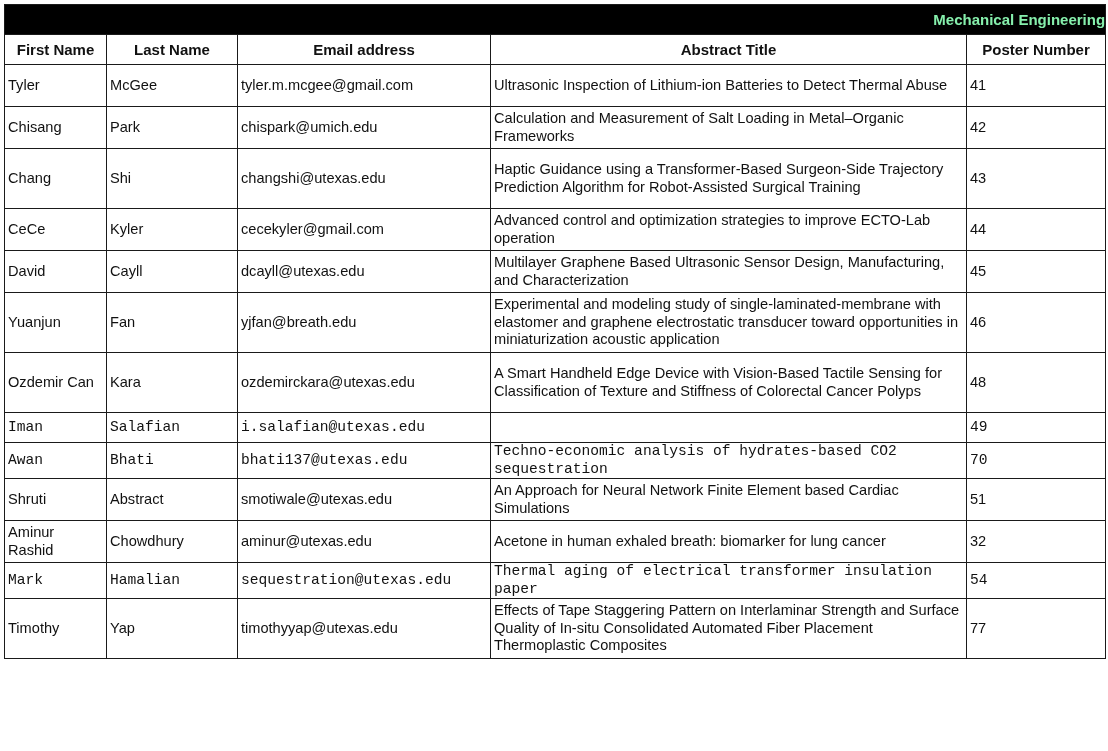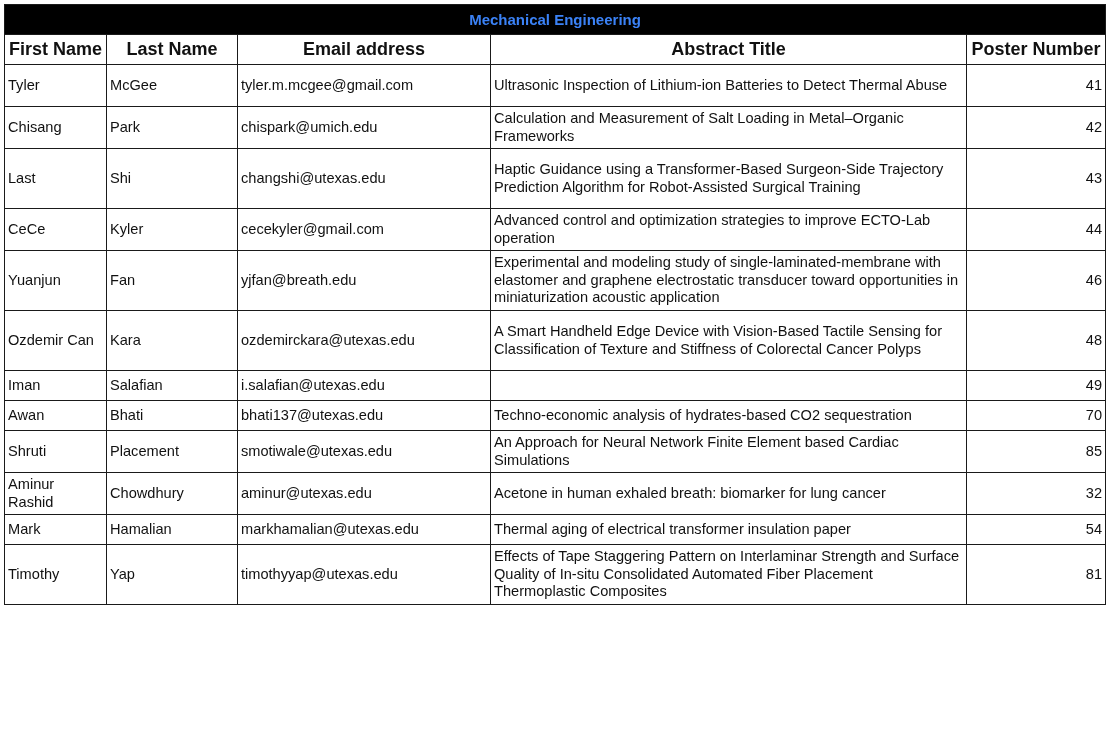--- a/index.html
+++ b/index.html
@@ -31,37 +31,37 @@
     table.roster col.c-title { width: 476px; }
     table.roster col.c-poster { width: 139px; }
     table.roster td, table.roster th {
       border: 1.6px solid #1a1a1a;
       padding: 0 3px;
       vertical-align: middle;
       overflow: hidden;
     }
     tr.band th {
       background: #000000;
-      color: #3b82f6;
+      color: #86efac;
       font-weight: bold;
       font-size: 15px;
-      text-align: center;
+      text-align: right;
       height: 29px;
       padding: 0;
     }
     tr.colhead th {
       font-weight: bold;
-      font-size: 18px;
+      font-size: 15px;
       text-align: center;
       height: 29px;
       background: #ffffff;
       color: #111;
     }
-    td.num { text-align: right; }
-    tr.h1 td { height: 29px; }
+    td.num { text-align: left; }
+    tr.h1 td { height: 29px; font-family: Liberation Mono, monospace; }
     tr.h2 td { height: 41px; }
     tr.h3 td { height: 59px; }
   </style>
 </head>
 <body>
 
 <table class="roster">
   <colgroup>
     <col class="c-first">
       <col class="c-last">
@@ -90,32 +90,39 @@
         <td class="num">41</td>
       </tr>
       <tr class="h2">
         <td>Chisang</td>
         <td>Park</td>
         <td>chispark@umich.edu</td>
         <td>Calculation and Measurement of Salt Loading in Metal–Organic Frameworks</td>
         <td class="num">42</td>
       </tr>
       <tr class="h3">
-        <td>Last</td>
+        <td>Chang</td>
         <td>Shi</td>
         <td>changshi@utexas.edu</td>
         <td>Haptic Guidance using a Transformer-Based Surgeon-Side Trajectory Prediction Algorithm for Robot-Assisted Surgical Training</td>
         <td class="num">43</td>
       </tr>
       <tr class="h2">
         <td>CeCe</td>
         <td>Kyler</td>
         <td>cecekyler@gmail.com</td>
         <td>Advanced control and optimization strategies to improve ECTO-Lab operation</td>
         <td class="num">44</td>
+      </tr>
+      <tr class="h2">
+        <td>David</td>
+        <td>Cayll</td>
+        <td>dcayll@utexas.edu</td>
+        <td>Multilayer Graphene Based Ultrasonic Sensor Design, Manufacturing, and Characterization</td>
+        <td class="num">45</td>
       </tr>
       <tr class="h3">
         <td>Yuanjun</td>
         <td>Fan</td>
         <td>yjfan@breath.edu</td>
         <td>Experimental and modeling study of single-laminated-membrane with elastomer and graphene electrostatic transducer toward opportunities in miniaturization acoustic application</td>
         <td class="num">46</td>
       </tr>
       <tr class="h3">
         <td>Ozdemir Can</td>
@@ -133,40 +140,40 @@
       </tr>
       <tr class="h1">
         <td>Awan</td>
         <td>Bhati</td>
         <td>bhati137@utexas.edu</td>
         <td>Techno-economic analysis of hydrates-based CO2 sequestration</td>
         <td class="num">70</td>
       </tr>
       <tr class="h2">
         <td>Shruti</td>
-        <td>Placement</td>
+        <td>Abstract</td>
         <td>smotiwale@utexas.edu</td>
         <td>An Approach for Neural Network Finite Element based Cardiac Simulations</td>
-        <td class="num">85</td>
+        <td class="num">51</td>
       </tr>
       <tr class="h2">
         <td>Aminur Rashid</td>
         <td>Chowdhury</td>
         <td>aminur@utexas.edu</td>
         <td>Acetone in human exhaled breath: biomarker for lung cancer</td>
         <td class="num">32</td>
       </tr>
       <tr class="h1">
         <td>Mark</td>
         <td>Hamalian</td>
-        <td>markhamalian@utexas.edu</td>
+        <td>sequestration@utexas.edu</td>
         <td>Thermal aging of electrical transformer insulation paper</td>
         <td class="num">54</td>
       </tr>
       <tr class="h3">
         <td>Timothy</td>
         <td>Yap</td>
         <td>timothyyap@utexas.edu</td>
         <td>Effects of Tape Staggering Pattern on Interlaminar Strength and Surface Quality of In-situ Consolidated Automated Fiber Placement Thermoplastic Composites</td>
-        <td class="num">81</td>
+        <td class="num">77</td>
       </tr>
     </tbody>
 </table>
 
 </body></html>

